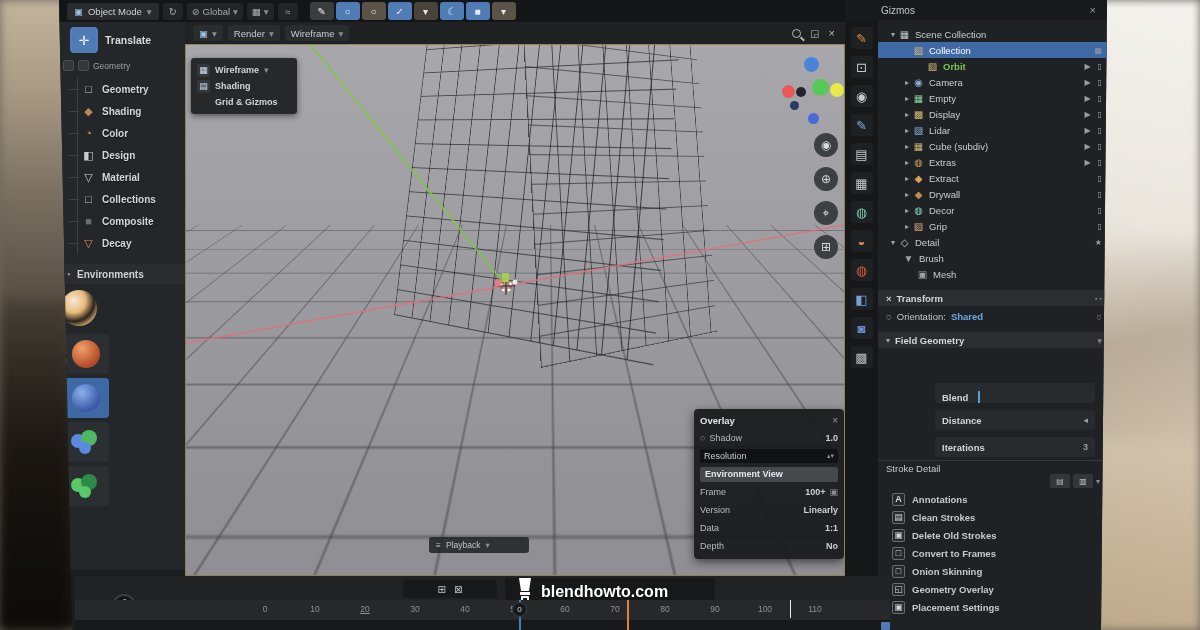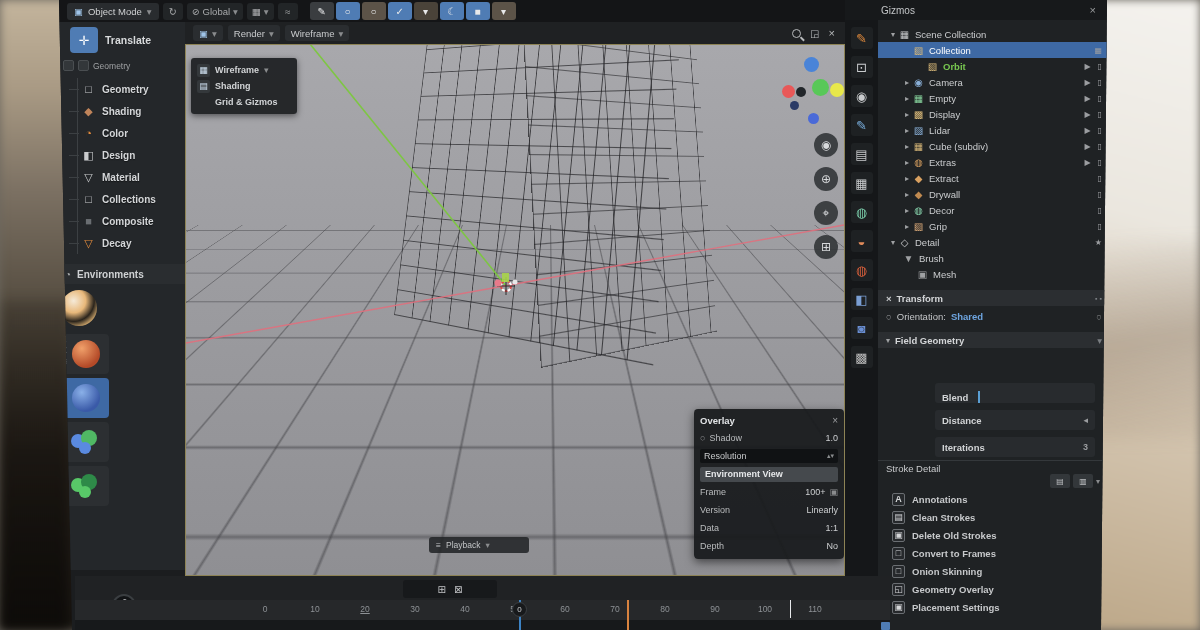--- a/index.html
+++ b/index.html
@@ -115,21 +115,21 @@
   .nav-btn { width:24px; height:24px; border-radius:50%; background:#2c2f31d9; color:#d8dadc;
     display:flex; align-items:center; justify-content:center; font-size:12px; }
 
   
   #overlay-panel { position:absolute; left:508px; top:364px; width:150px; height:150px;
     background:#191b1df2; border-radius:4px; box-shadow:0 3px 10px rgba(0,0,0,.55); padding:3px 6px; }
   #overlay-title-row { display:flex; align-items:center; height:17px; }
   #overlay-title { color:#e2e4e6; font-weight:bold; font-size:9.5px; }
   #overlay-close { margin-left:auto; color:#9b9d9f; font-size:10px; }
   .ov-row { display:flex; align-items:center; height:18px; font-size:9px; color:#b9bbbd; gap:4px;}
-  .ov-val { margin-left:auto; color:#cdcfd1; }
+  .ov-val { margin-left:auto; color:#cdcfd1;font-weight:bold; }
   .ov-input { flex:1; height:14px; background:#101214; border-radius:2px; color:#c7c9cb;
     display:flex; align-items:center; padding:0 4px; }
   .ov-step { margin-left:auto; color:#8a8c8e; font-size:7px; line-height:6px; text-align:center; }
   .ov-btn { flex:1; height:15px; background:#45494d; border-radius:2px; color:#e6e8ea;
     display:flex; align-items:center; padding:0 5px; font-weight:bold; }
 
   
   #canvas-pill { position:absolute; left:243px; top:492px; width:100px; height:16px; background:#222426dd;
     border-radius:3px; display:flex; align-items:center; gap:5px; padding:0 7px; color:#c3c5c7; font-size:8.5px; }
 
@@ -676,20 +676,30 @@
   </div>
 
   <div id="timeline">
     <div id="tl-editor-icon">
         <span></span>
       </div>
     <div id="tl-pill1">
       <span>⊞</span>
       <span>⊠</span>
     </div>
+    <div id="wm-group">
+      <div id="wm-pill"></div>
+      <svg width="20" height="30" viewBox="0 0 20 30" style="position:relative;">
+        <path d="M4 1 L16 1 L14 14 L6 14 Z" fill="#ffffff"></path>
+        <rect x="5" y="15" width="10" height="3" fill="#ffffff"></rect>
+        <rect x="6" y="19" width="8" height="8" rx="1" fill="#ffffff"></rect>
+        <rect x="8" y="21" width="4" height="3" fill="#1b1d1f"></rect>
+      </svg>
+      <span id="wm-text">blendhowto.com</span>
+    </div>
     <div id="ruler">
         <span class="tick" style="left: 190px;">0</span>
         <span class="tick" style="left: 240px;">10</span>
         <span class="tick" style="left: 290px; text-decoration: underline;">20</span>
         <span class="tick" style="left: 340px;">30</span>
         <span class="tick" style="left: 390px;">40</span>
         <span class="tick" style="left: 440px;">50</span>
         <span class="tick" style="left: 490px;">60</span>
         <span class="tick" style="left: 540px;">70</span>
         <span class="tick" style="left: 590px;">80</span>

